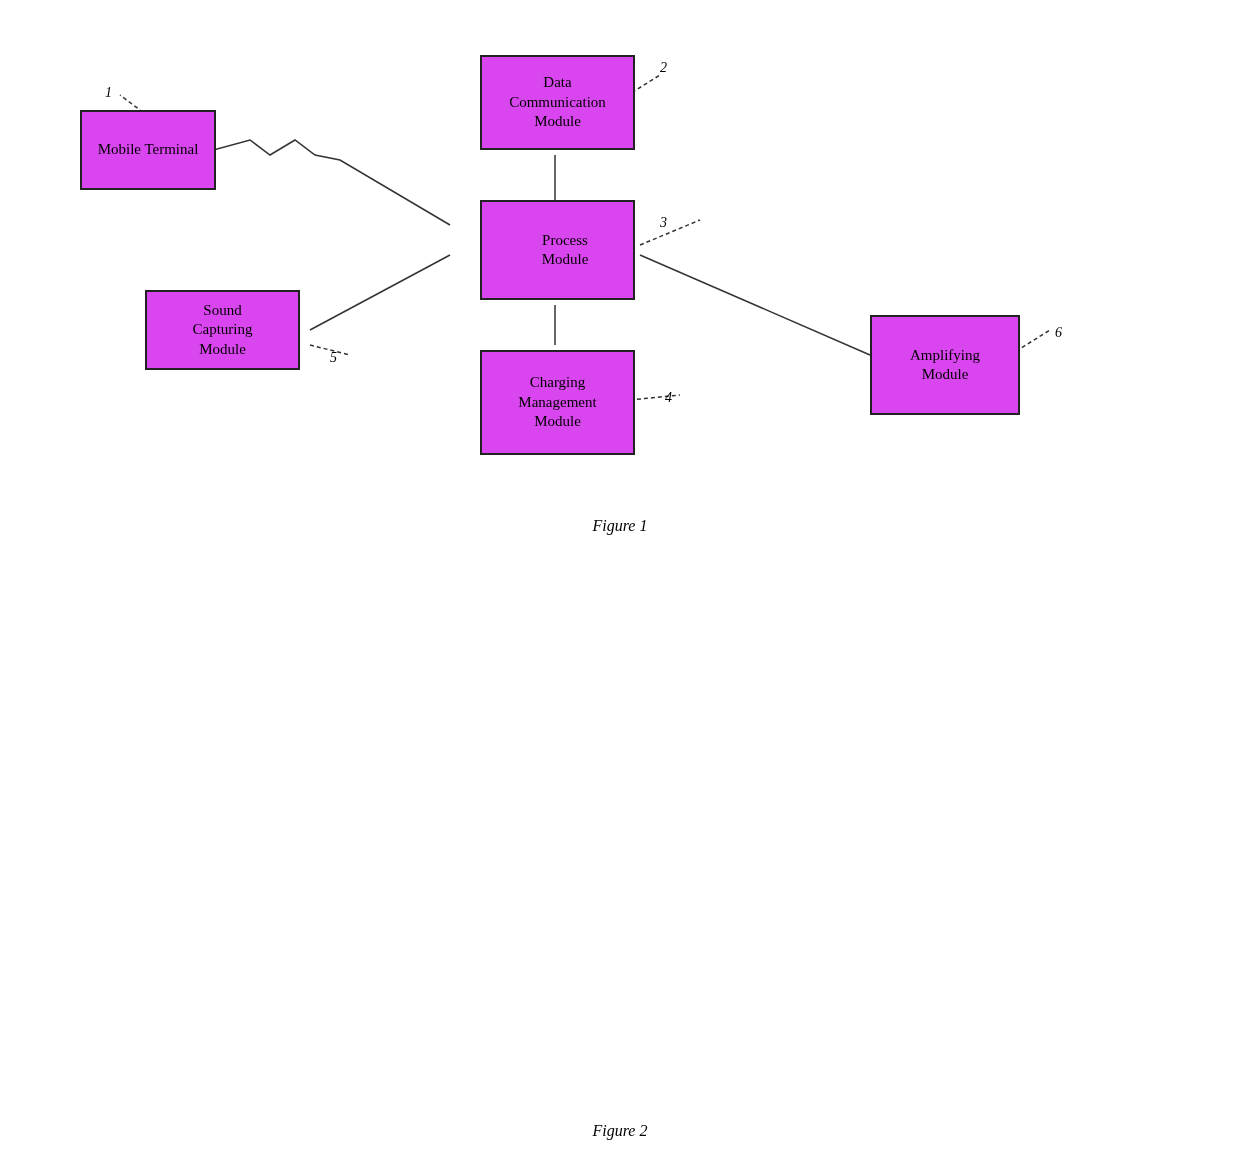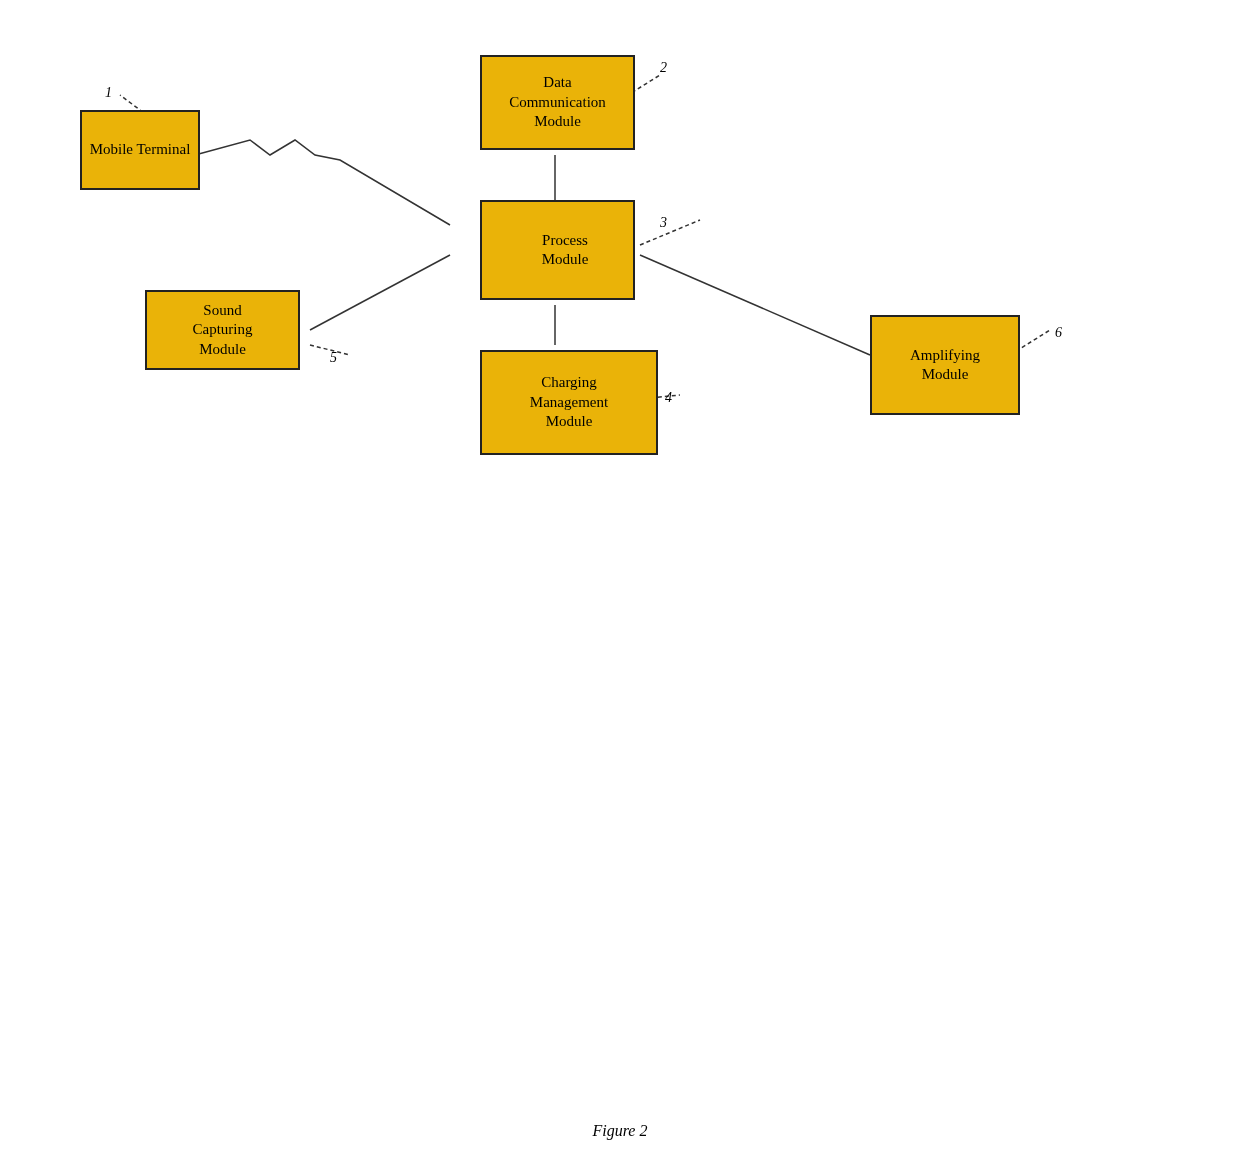--- a/index.html
+++ b/index.html
@@ -16,21 +16,21 @@
     }
     .figure-1 {
       height: 560px;
     }
     .figure-2 {
       height: 590px;
     }
     .module-box {
       position: absolute;
       border: 2px solid #222;
-      background: #eab308;
+      background: #d946ef;
       display: flex;
       align-items: center;
       justify-content: center;
       text-align: center;
       font-size: 15px;
       line-height: 1.3;
       padding: 6px;
     }
     .figure-label {
       position: absolute;
@@ -79,51 +79,54 @@
 
     <line x1="640" y1="245" x2="700" y2="220" stroke-dasharray="4,3"></line>
 
     <line x1="630" y1="400" x2="680" y2="395" stroke-dasharray="4,3"></line>
 
     <line x1="310" y1="345" x2="350" y2="355" stroke-dasharray="4,3"></line>
 
     <line x1="1010" y1="355" x2="1050" y2="330" stroke-dasharray="4,3"></line>
   </svg>
 
-  <div class="module-box" style="left:80px; top:110px; width:120px; height:80px;">
+  <div class="module-box" style="left:80px; top:110px; width:136px; height:80px;">
     <span>Mobile
 Terminal</span>
   </div>
   <span class="ref-label" style="left:105px; top:85px;">1</span>
 
   <div class="module-box" style="left:480px; top:55px; width:155px; height:95px;">
     <span>Data<br>Communication<br>Module</span>
   </div>
   <span class="ref-label" style="left:660px; top:60px;">2</span>
 
   <div class="module-box" style="left:480px; top:200px; width:155px; height:100px;padding-left:21px;">
     <span>Process<br>Module</span>
   </div>
   <span class="ref-label" style="left:660px; top:215px;">3</span>
 
-  <div class="module-box" style="left:480px; top:350px; width:178px; height:105px;">
+  <div class="module-box" style="left:480px; top:350px; width:155px; height:105px;">
     <span>Charging<br>Management<br>Module</span>
   </div>
   <span class="ref-label" style="left:665px; top:390px;">4</span>
 
   <div class="module-box" style="left:145px; top:290px; width:155px; height:80px;">
     <span>Sound<br>Capturing<br>Module</span>
   </div>
   <span class="ref-label" style="left:330px; top:350px;">5</span>
 
   <div class="module-box" style="left:870px; top:315px; width:150px; height:100px;">
     <span>Amplifying<br>Module</span>
   </div>
   <span class="ref-label" style="left:1055px; top:325px;">6</span>
 
+  <div class="figure-label" style="bottom:25px;">
+    <span>Figure 1</span>
+  </div>
 </div>
 
 <div class="figure figure-2" style="margin-top:10px;">
   <svg class="connections">
 
     <polyline points="195,715 250,700 270,715 295,700 315,715 340,720 450,785"></polyline>
 
     <line x1="520" y1="710" x2="520" y2="765"></line>
 
     <line x1="600" y1="670" x2="810" y2="665"></line>

